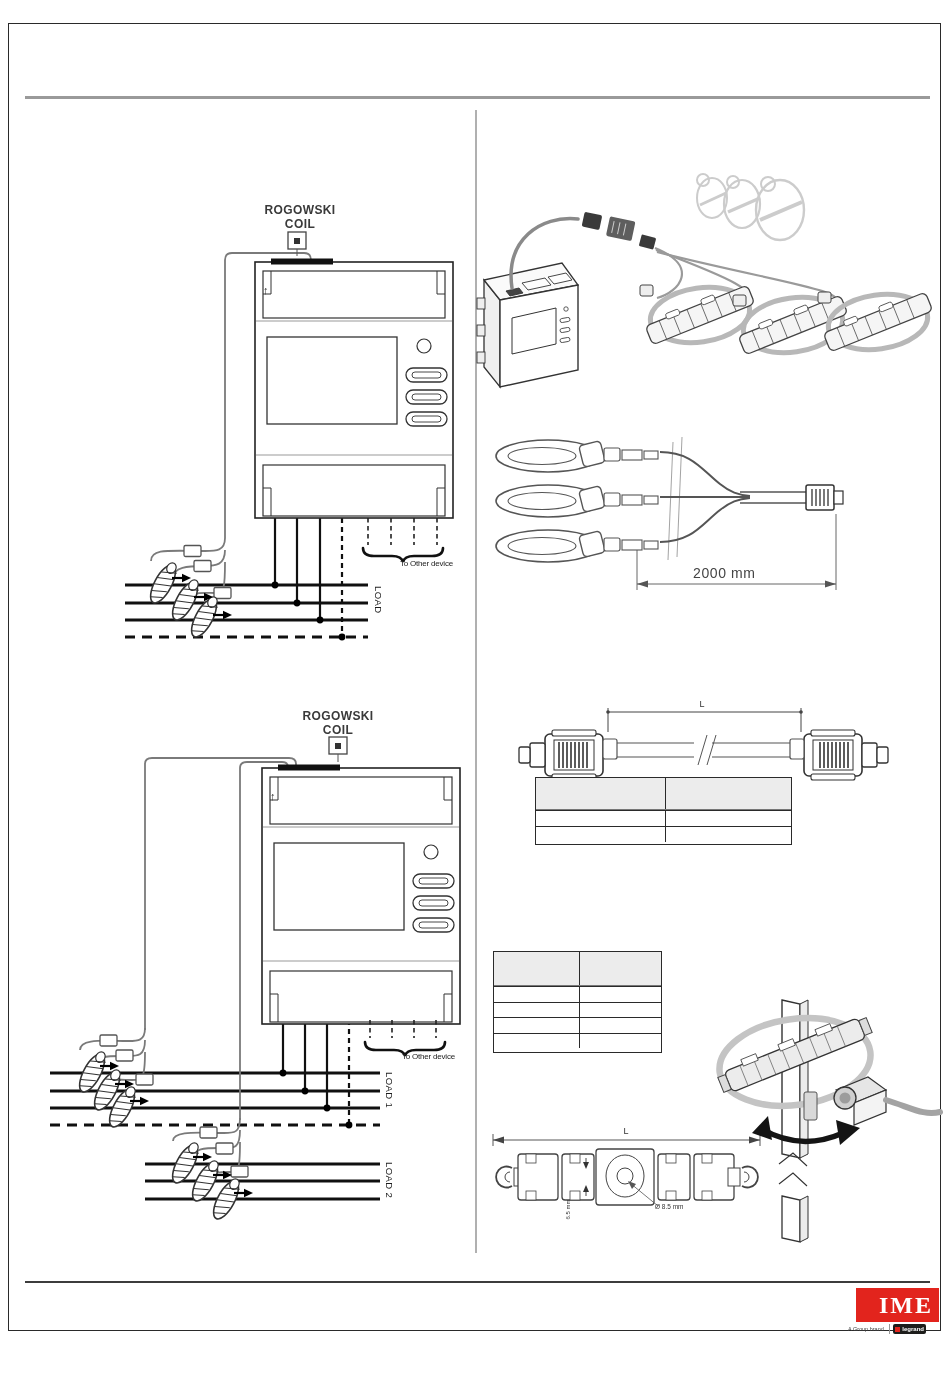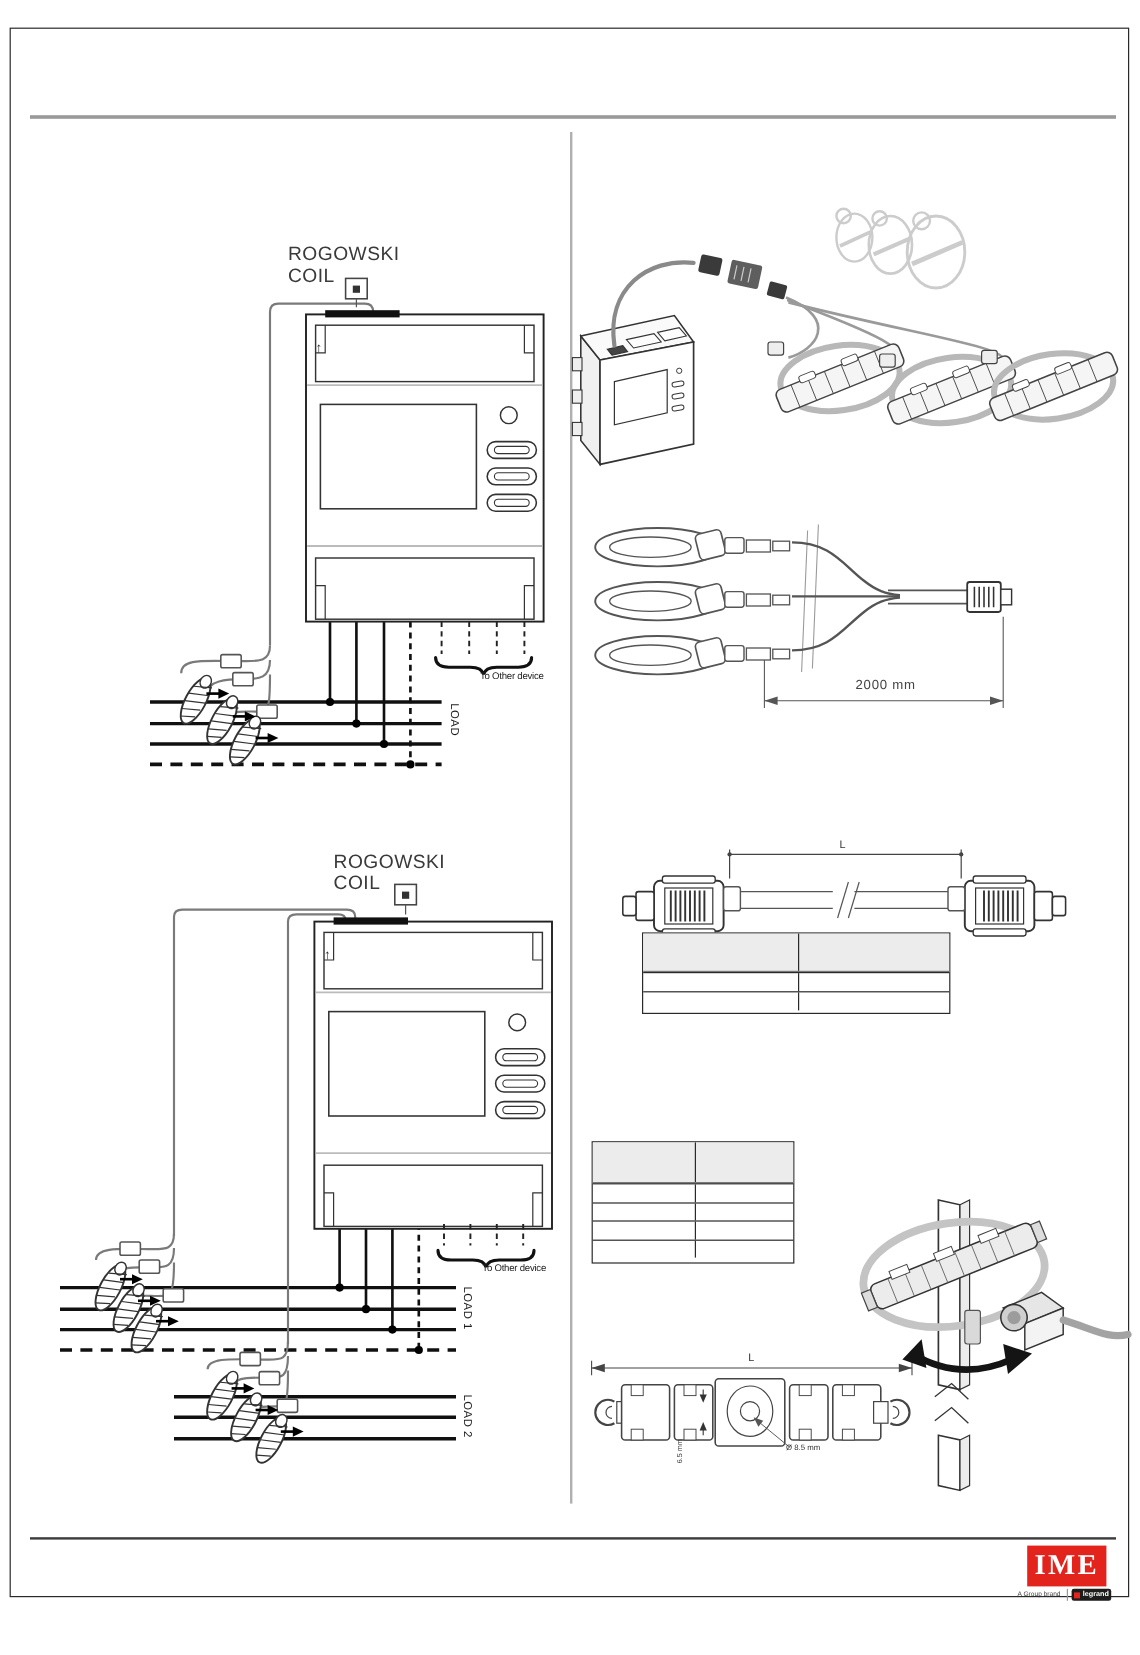--- a/index.html
+++ b/index.html
@@ -4,25 +4,25 @@
 <style>
   html,body{margin:0;padding:0;background:#fff;}
   .page{position:relative;width:950px;height:1379px;background:#fff;overflow:hidden;
         font-family:"Liberation Sans",sans-serif;}
   .frame{position:absolute;left:8px;top:23px;width:931px;height:1306px;border:1px solid #2a2a2a;}
   .hrule-top{position:absolute;left:25px;top:96px;width:905px;height:3px;background:#9a9a9a;}
   .vdivider{position:absolute;left:475px;top:110px;width:1.5px;height:1143px;background:#b0b0b0;}
   .hrule-bottom{position:absolute;left:25px;top:1281px;width:905px;height:2px;background:#3c3c3c;}
   .art{position:absolute;left:0;top:0;}
   .lbl{position:absolute;color:#3a3a3a;line-height:1.15;}
-  .rogowski{width:120px;font-size:16px;font-weight:normal;letter-spacing:.4px;}
+  .rogowski{width:120px;text-align:center;font-size:12px;font-weight:bold;letter-spacing:.4px;}
   .devarrow{font-size:11px;color:#222;}
   .toother{width:100px;text-align:right;font-size:8px;color:#222;letter-spacing:-.2px;}
   .loadlbl{font-size:9.5px;color:#1c1c1c;letter-spacing:.4px;transform:rotate(90deg);transform-origin:0 0;white-space:nowrap;}
-  .dimtext{font-size:11px;color:#444;letter-spacing:.6px;text-align:center;}
+  .dimtext{font-size:14px;color:#444;letter-spacing:.6px;text-align:left;}
   .dimL{font-size:9px;color:#333;text-align:center;}
   .dimtiny{font-size:6.5px;color:#333;white-space:nowrap;}
   .dimvert{transform:rotate(-90deg);transform-origin:center center;font-size:6px;color:#333;white-space:nowrap;text-align:center;}
   .tbl{position:absolute;border:1.5px solid #2a2a2a;background:#fff;box-sizing:border-box;}
   .trow{display:flex;box-sizing:border-box;border-top:1px solid #2a2a2a;}
   .trow:first-child{border-top:none;}
   .thdr{border-bottom:.5px solid #777;}
   .tc{box-sizing:border-box;border-right:1px solid #2a2a2a;height:100%;}
   .tcl{flex:1;}
   .footer-brand{position:absolute;left:856px;top:1288px;width:66px;height:34px;display:flex;
@@ -464,21 +464,21 @@
     <div class="trow" style="height:15.5px;">
       <div class="tc" style="width:86px;"></div>
       <div class="tcl"></div>
     </div>
     <div class="trow" style="height:15.5px;">
       <div class="tc" style="width:86px;"></div>
       <div class="tcl"></div>
     </div>
   </div>
 
-  <div class="footer-brand" style="background:#e2241d;">IME</div>
+  <div class="footer-brand" style="background:#e2241d;padding-left:17px;">IME</div>
   <div class="footer-sub">
     <span class="tagline">A Group brand</span>
     <span class="subdiv"></span>
     <span class="legrand">
       <span class="sq"></span>
       <span class="tx">legrand</span>
     </span>
   </div>
 </div>
 

